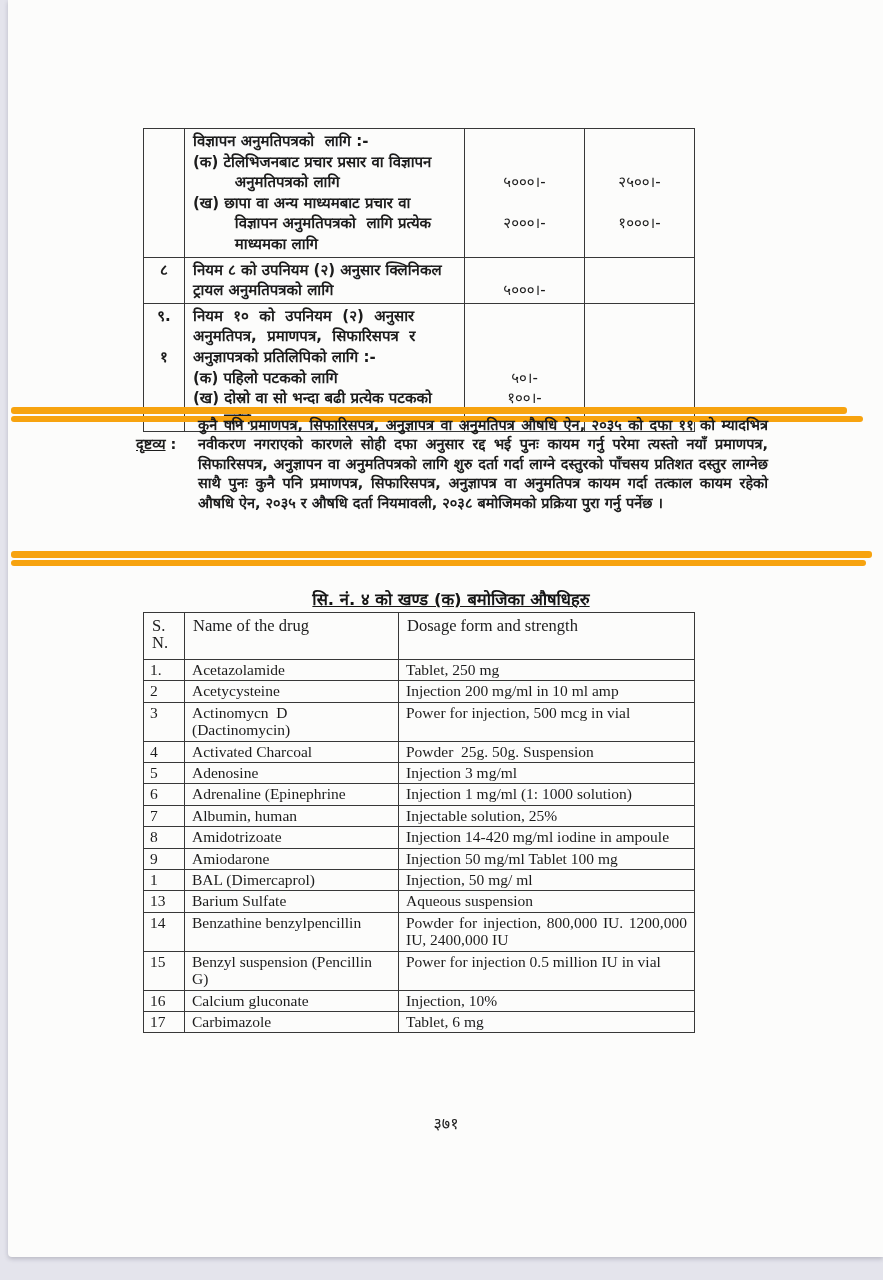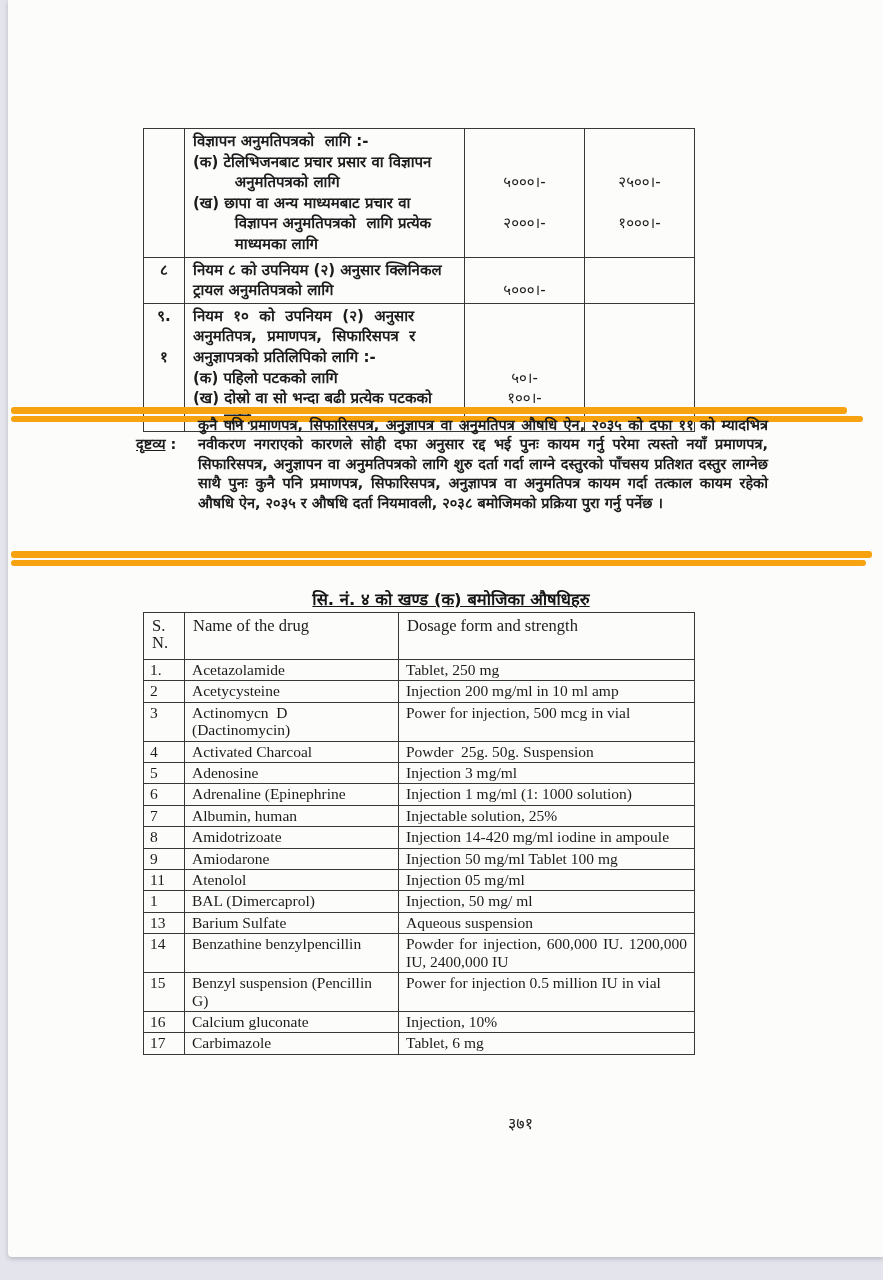--- a/index.html
+++ b/index.html
@@ -118,24 +118,24 @@
   .drug-table td {
     padding: 1px 7px 2px 7px;
     white-space: pre-wrap;
   }
   .drug-table td.sn-col { text-align: left; padding-left: 6px; }
   .drug-table td.dosage-col { text-align: justify; }
 
   
   .page-number {
     position: absolute;
-    left: 405px;
+    left: 378px;
     top: 1112px;
     width: 120px;
-    text-align: right;
+    text-align: center;
     font-size: 16px;
     color: #222;
   }
 </style>
 </head>
 <body>
 
 <div class="scan-wrap">
   <div class="page">
 
@@ -280,42 +280,37 @@
     <td class="dosage-col">Injection 14-420 mg/ml iodine in ampoule</td>
   </tr>
 
   <tr>
     <td class="sn-col">9</td>
     <td class="name-col">Amiodarone</td>
     <td class="dosage-col">Injection 50 mg/ml Tablet 100 mg</td>
   </tr>
 
 
-  <tr>
-    <td class="sn-col">11</td>
-    <td class="name-col">Atenolol</td>
-    <td class="dosage-col">Injection 05 mg/ml</td>
-  </tr>
 
   <tr>
     <td class="sn-col">1</td>
     <td class="name-col">BAL (Dimercaprol)</td>
     <td class="dosage-col">Injection, 50 mg/ ml</td>
   </tr>
 
   <tr>
     <td class="sn-col">13</td>
     <td class="name-col">Barium Sulfate</td>
     <td class="dosage-col">Aqueous suspension</td>
   </tr>
 
   <tr>
     <td class="sn-col">14</td>
     <td class="name-col">Benzathine benzylpencillin</td>
-    <td class="dosage-col">Powder for injection, 600,000 IU. 1200,000 IU, 2400,000 IU</td>
+    <td class="dosage-col">Powder for injection, 800,000 IU. 1200,000 IU, 2400,000 IU</td>
   </tr>
 
   <tr>
     <td class="sn-col">15</td>
     <td class="name-col">Benzyl suspension (Pencillin G)</td>
     <td class="dosage-col">Power for injection 0.5 million IU in vial</td>
   </tr>
 
   <tr>
     <td class="sn-col">16</td>

